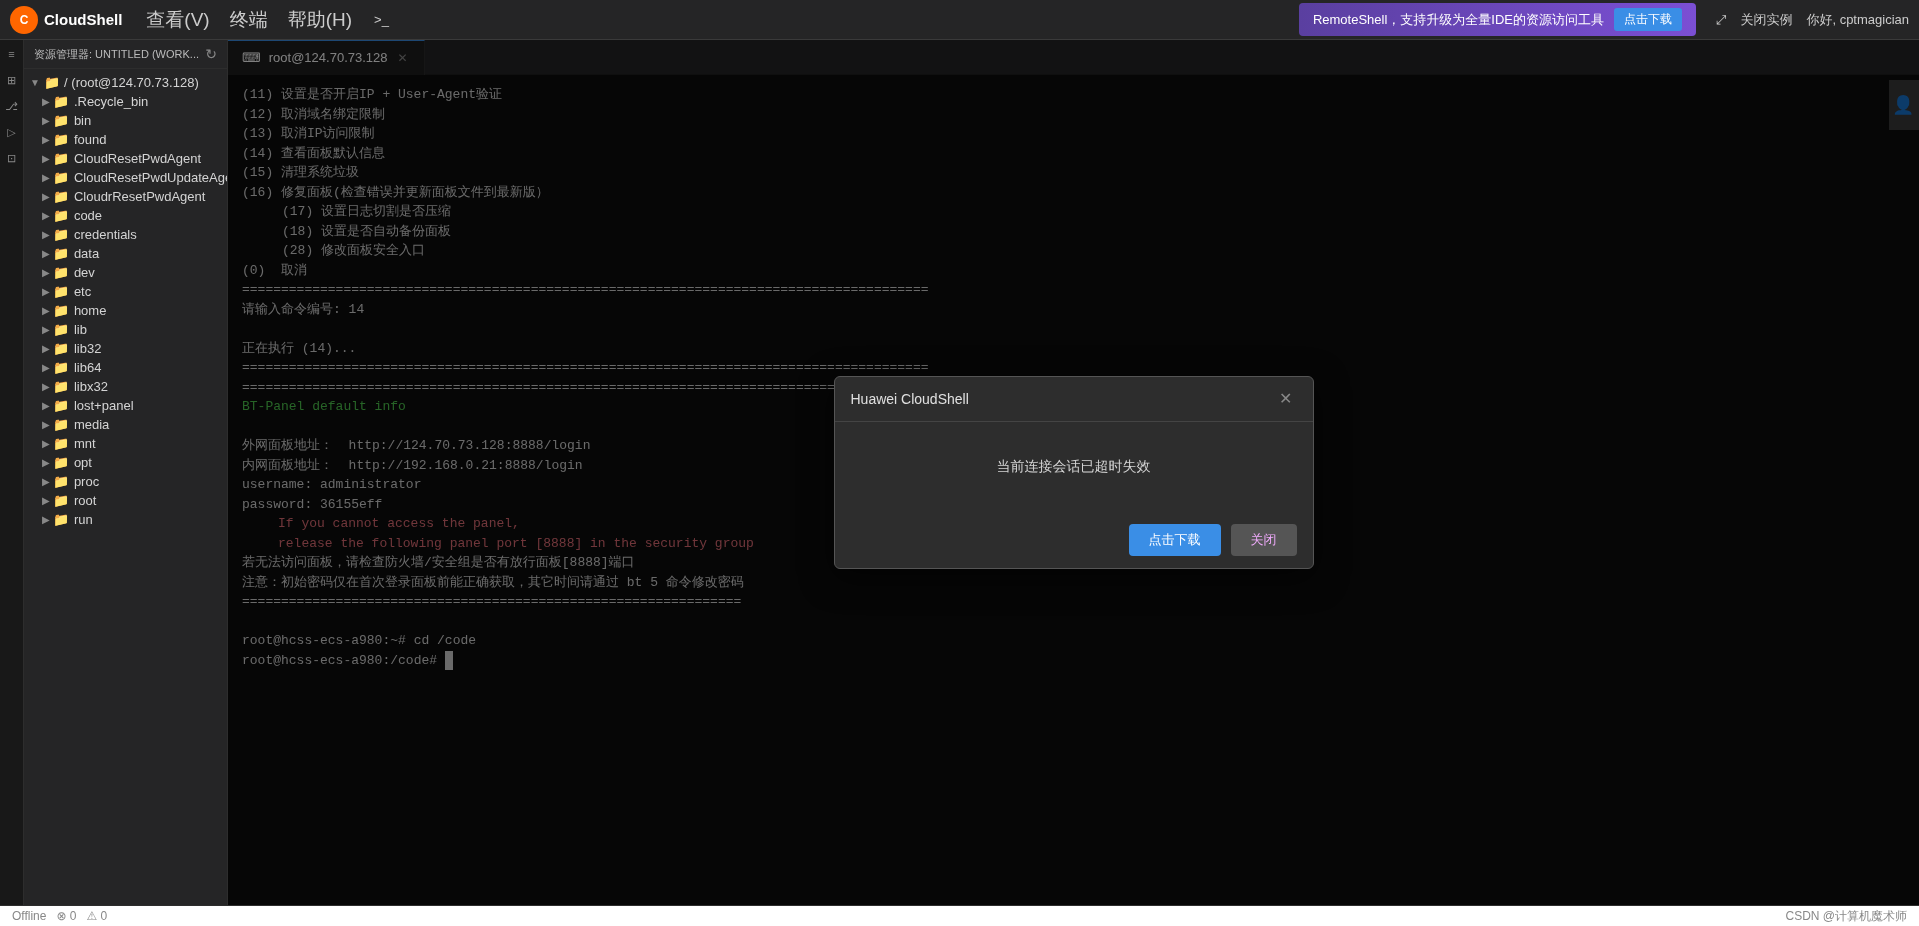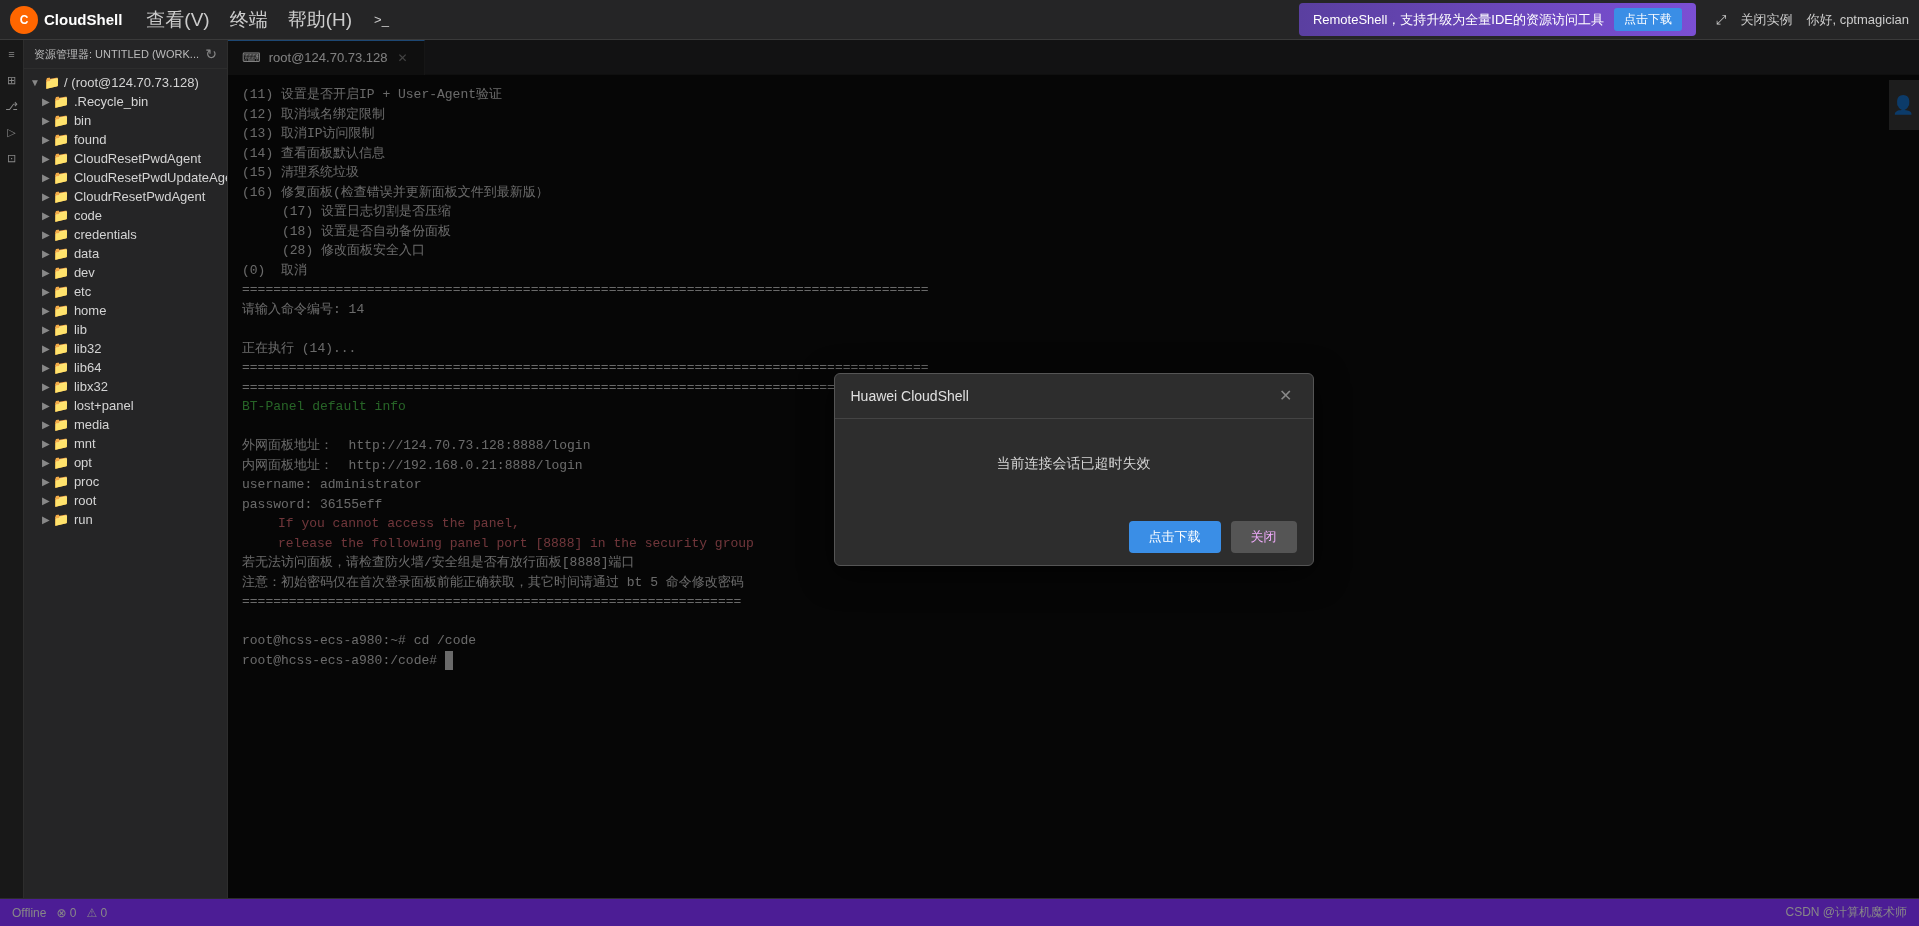--- a/index.html
+++ b/index.html
@@ -234,22 +234,22 @@
       overflow-y: auto;
       line-height: 1.5;
     }
     .term-line { white-space: pre-wrap; word-break: break-all; }
     .term-green { color: #4ec94e; }
     .term-red { color: #e06c75; margin-left: 36px; }
     .term-white { color: #d4d4d4; }
 
     
     .status-bar {
-      height: 28px;
-      background: #4c1d95;
+      height: 21px;
+      background: #ffffff;
       border-top: 1px solid #2d2d2d;
       display: flex;
       align-items: center;
       padding: 0 12px;
       font-size: 12px;
       color: #888;
       flex-shrink: 0;
       justify-content: space-between;
     }
     .status-left { display: flex; align-items: center; gap: 10px; }

